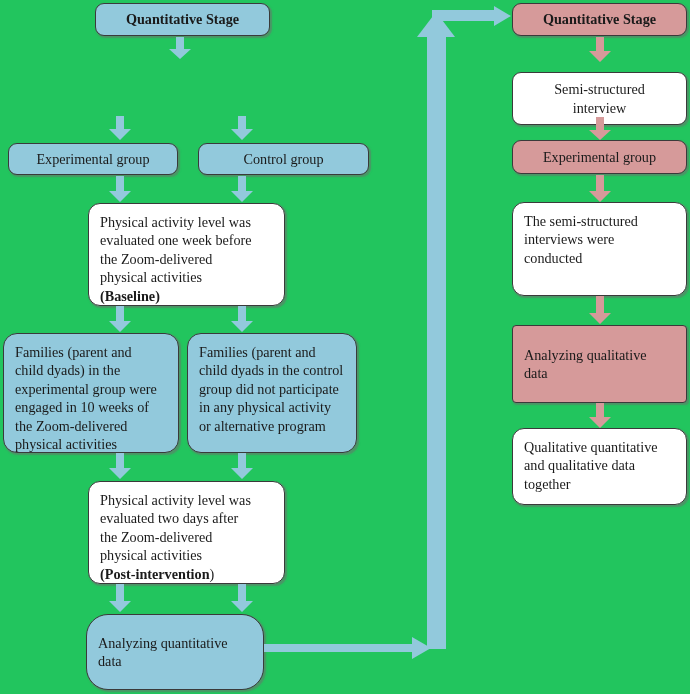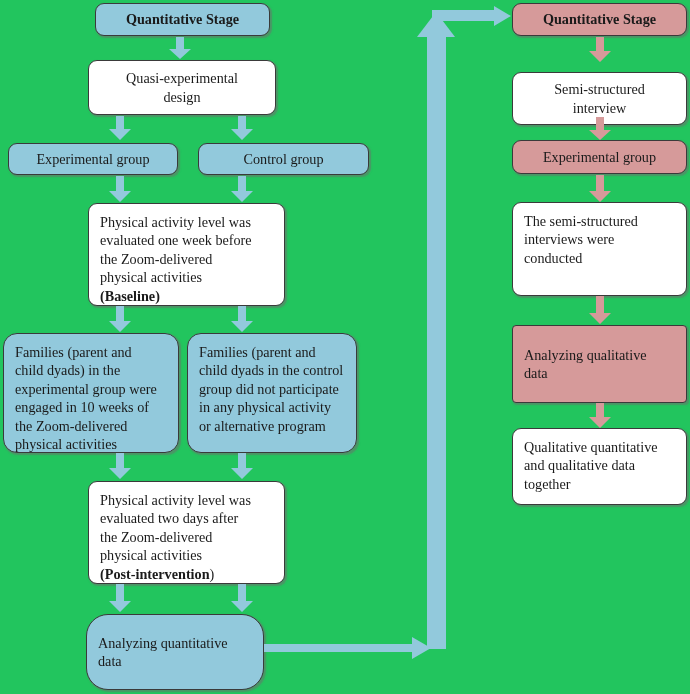--- a/index.html
+++ b/index.html
@@ -40,20 +40,21 @@
     text-align: center;
     padding: 2px 6px;
   }
   
   .node.para {
     display: flex;
     align-items: flex-start;
     justify-content: flex-start;
     text-align: left;
     padding: 9px 11px;
+    border-radius: 12px;
   }
   .node.para-mid {
     display: flex;
     align-items: center;
     justify-content: flex-start;
     text-align: left;
     padding: 6px 11px;
   }
 
   .fill-blue  { background: #92c9dc; }
@@ -78,24 +79,20 @@
   <div class="node center fill-blue bold" style="left:95px; top:3px; width:175px; height:33px;">
     <span class="txt">Quantitative Stage</span>
   </div>
 
   <span class="arrow-down" style="left:168px; top:37px;">
     <svg width="24" height="23" viewBox="0 0 24 23">
       <polygon points="8,0 16,0 16,12 23,12 12,22 1,12 8,12" fill="#92c9dc"></polygon>
     </svg>
   </span>
 
-  <div class="node center fill-white" style="left:88px; top:60px; width:188px; height:55px;">
-    <span class="txt">Quasi-experimental
-design</span>
-  </div>
 
   <span class="arrow-down" style="left:108px; top:116px;">
     <svg width="24" height="25" viewBox="0 0 24 25">
       <polygon points="8,0 16,0 16,13 23,13 12,24 1,13 8,13" fill="#92c9dc"></polygon>
     </svg>
   </span>
 
   <span class="arrow-down" style="left:230px; top:116px;">
     <svg width="24" height="25" viewBox="0 0 24 25">
       <polygon points="8,0 16,0 16,13 23,13 12,24 1,13 8,13" fill="#92c9dc"></polygon>

